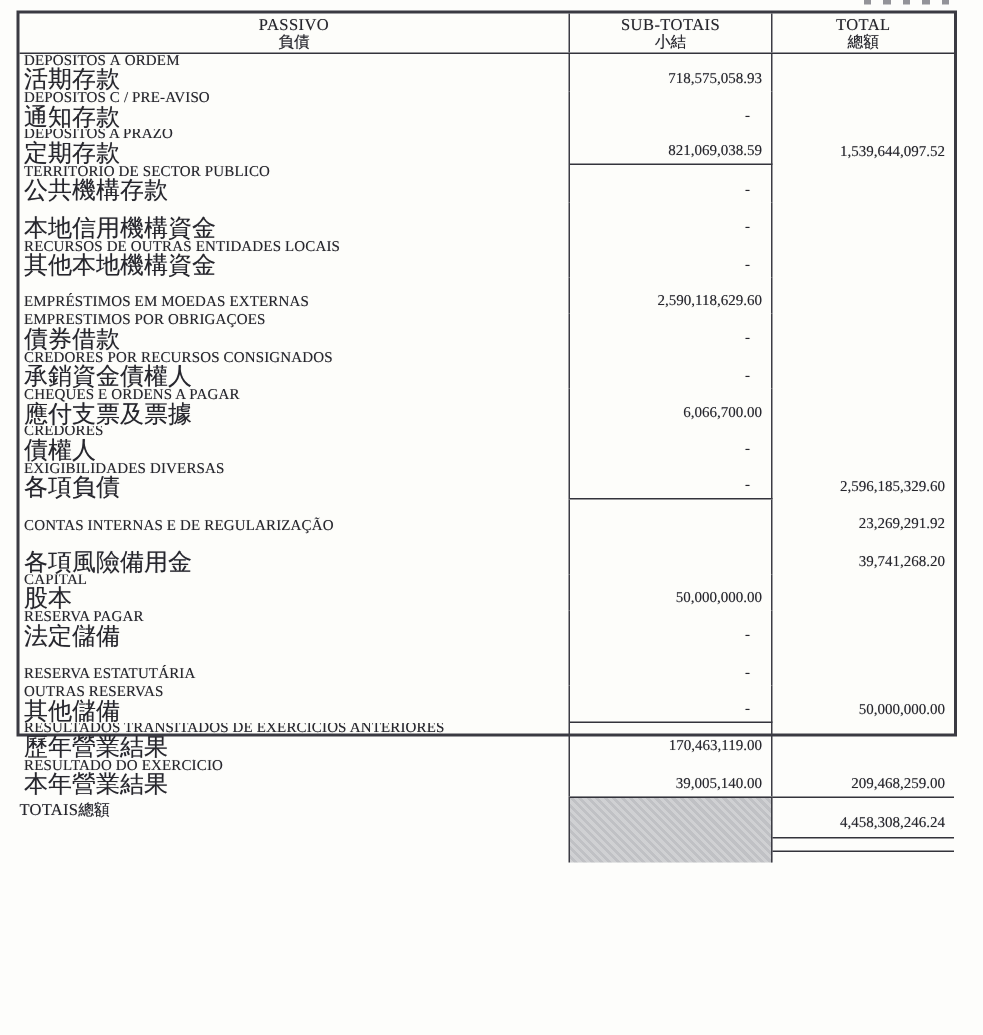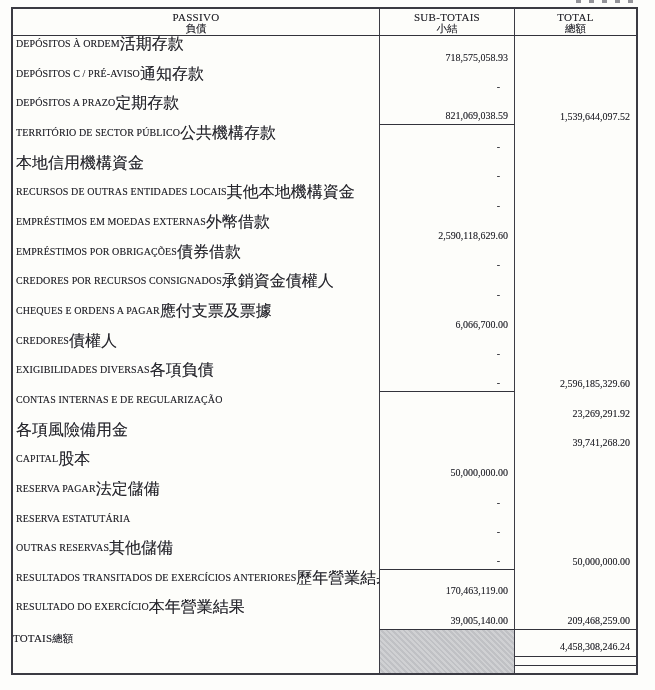--- a/index.html
+++ b/index.html
@@ -13,21 +13,21 @@
   .scan-text{ text-shadow:0 0 0.5px rgba(45,45,58,.45); }
 
   
   .top-frag{
     position:absolute;left:576px;top:0;width:62px;height:3px;
     background:repeating-linear-gradient(90deg,#5a5a64 0 5px,transparent 5px 13px);
     opacity:.65;
   }
 
   .tbl{
-    position:absolute;left:11px;top:7px;width:627px;height:668px;
+    position:absolute;left:11px;top:7px;width:627px;height:484px;
     border:2px solid #3a3a42;box-sizing:border-box;
     display:flex;flex-direction:column;
     background:#fdfdfa;
   }
 
   .cols{display:flex;width:100%;box-sizing:border-box;}
   .c1{width:367px;box-sizing:border-box;border-right:1.5px solid #3c3c44;}
   .c2{width:135px;box-sizing:border-box;border-right:1.5px solid #3c3c44;}
   .c3{flex:1;box-sizing:border-box;}
 
@@ -37,21 +37,21 @@
     display:flex;flex-direction:column;align-items:center;justify-content:center;
     line-height:12px;padding-top:1px;
   }
   .hdr .pt{font-size:11px;letter-spacing:.3px;}
   .hdr .zh{font-size:10.5px;}
 
   
   .body{flex:1;display:flex;flex-direction:column;}
   .row{flex:1;min-height:0;}
   .row .c1{
-    display:flex;justify-content:flex-start;
+    display:flex;flex-direction:column;justify-content:flex-end;
     padding:1px 2px 1px 3px;line-height:13px;overflow:hidden;
   }
   .row .pt{font-size:10px;letter-spacing:.1px;white-space:nowrap;}
   .row .zh{font-size:16px;white-space:nowrap;}
   .row .c2,.row .c3{
     display:flex;align-items:flex-end;justify-content:flex-end;
     font-size:10px;padding:0 6px 3px 0;
   }
   .row .c2.rule{border-bottom:1.5px solid #33333b;}
   .val.dash{padding-right:8px;}
@@ -169,21 +169,20 @@
     <div class="c2">
       <span class="val dash">-</span>
     </div>
     <div class="c3">
       <span class="val"></span>
     </div>
   </div>
       <div class="cols row">
     <div class="c1">
       <span class="pt">EMPRÉSTIMOS EM MOEDAS EXTERNAS</span>
-      <span class="zh">外幣借款</span>
     </div>
     <div class="c2">
       <span class="val">2,590,118,629.60</span>
     </div>
     <div class="c3">
       <span class="val"></span>
     </div>
   </div>
       <div class="cols row">
     <div class="c1">

